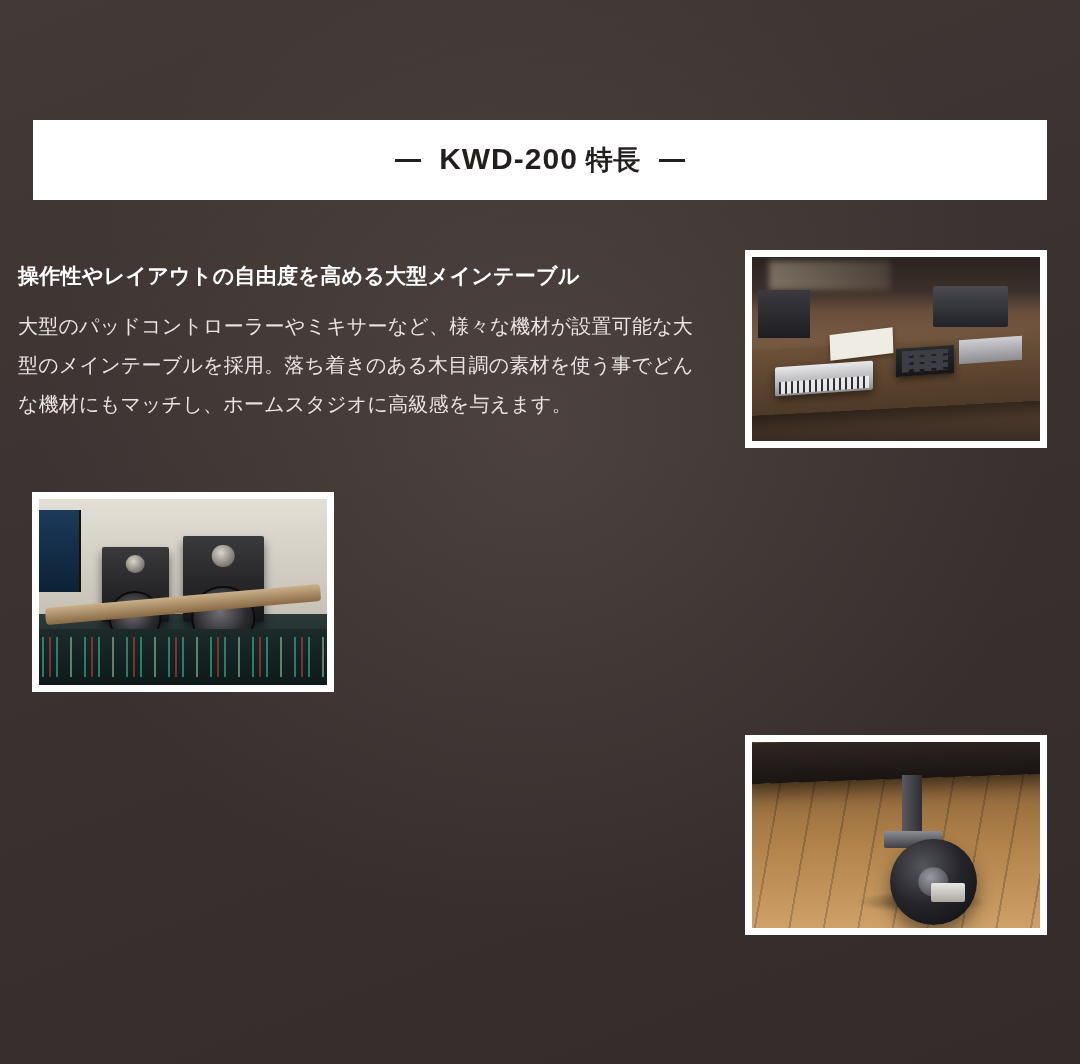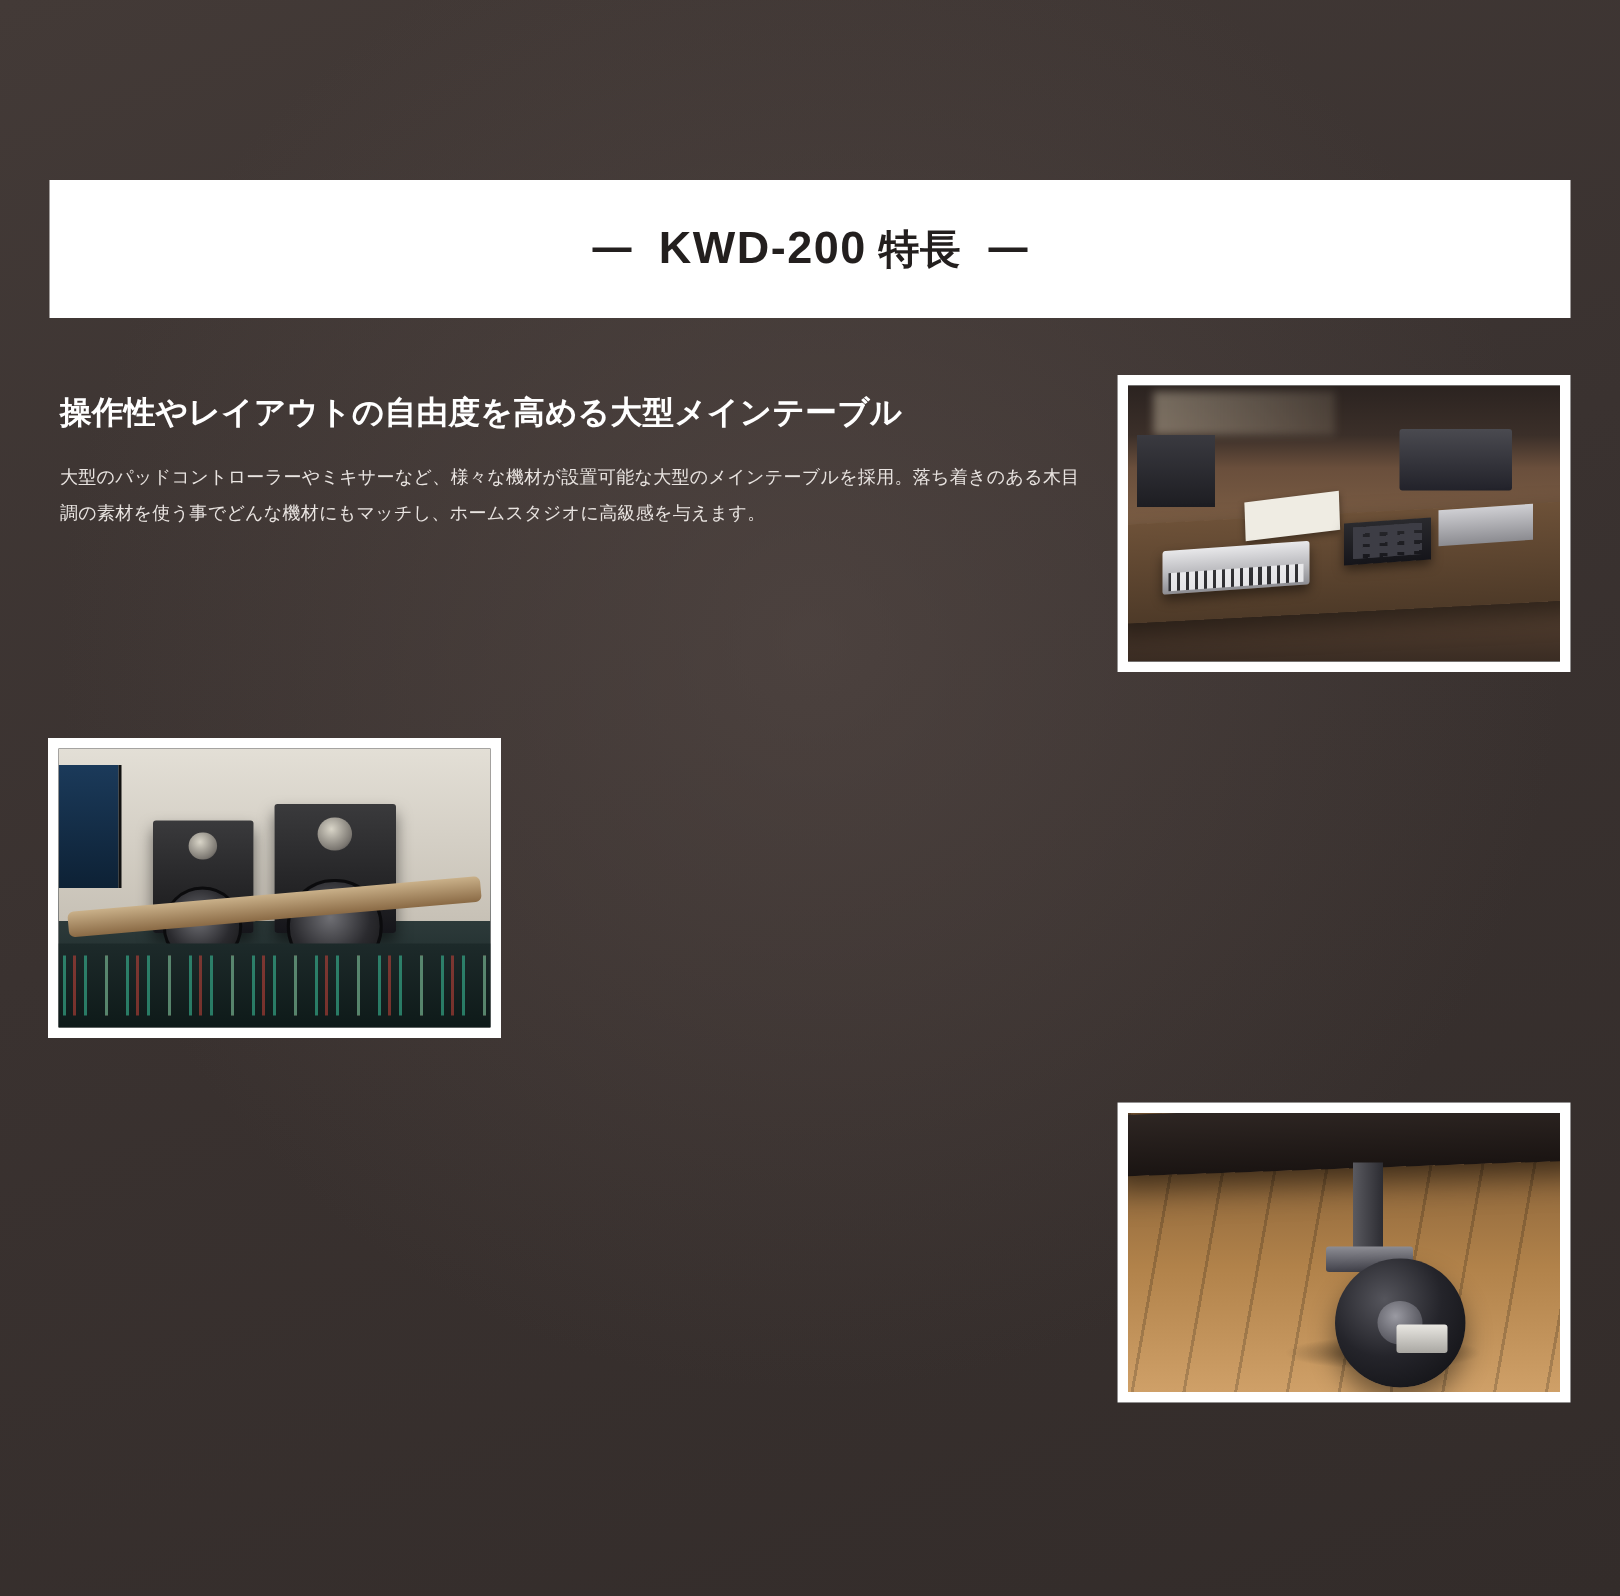--- a/index.html
+++ b/index.html
@@ -28,21 +28,21 @@
     width: 1080px;
     height: 1064px;
   }
 
   
   .title-banner {
     position: absolute;
     left: 33px;
     top: 120px;
     width: 1014px;
-    height: 92px;
+    height: 80px;
     background: #ffffff;
     display: flex;
     align-items: center;
     justify-content: center;
   }
   .title-inner {
     display: flex;
     align-items: center;
     gap: 18px;
     color: #231f1e;
@@ -66,28 +66,28 @@
   .sec-heading {
     color: #ffffff;
     font-size: 21px;
     font-weight: bold;
     line-height: 1.3;
     margin: 0 0 18px 0;
     letter-spacing: 0.3px;
   }
   .sec-body {
     color: #e9e4e1;
-    font-size: 12px;
+    font-size: 20px;
     line-height: 1.95;
     margin: 0;
     letter-spacing: 0.2px;
   }
 
   
-  #sec1 { left: 40px; top: 262px; width: 680px; }
+  #sec1 { left: 18px; top: 262px; width: 680px; }
   
   #sec2 { left: 360px; top: 510px; width: 690px; }
   
   #sec3 { left: 30px; top: 770px; width: 690px; }
 
   
   .photo {
     position: absolute;
     background: #111;
     border: 7px solid #ffffff;

